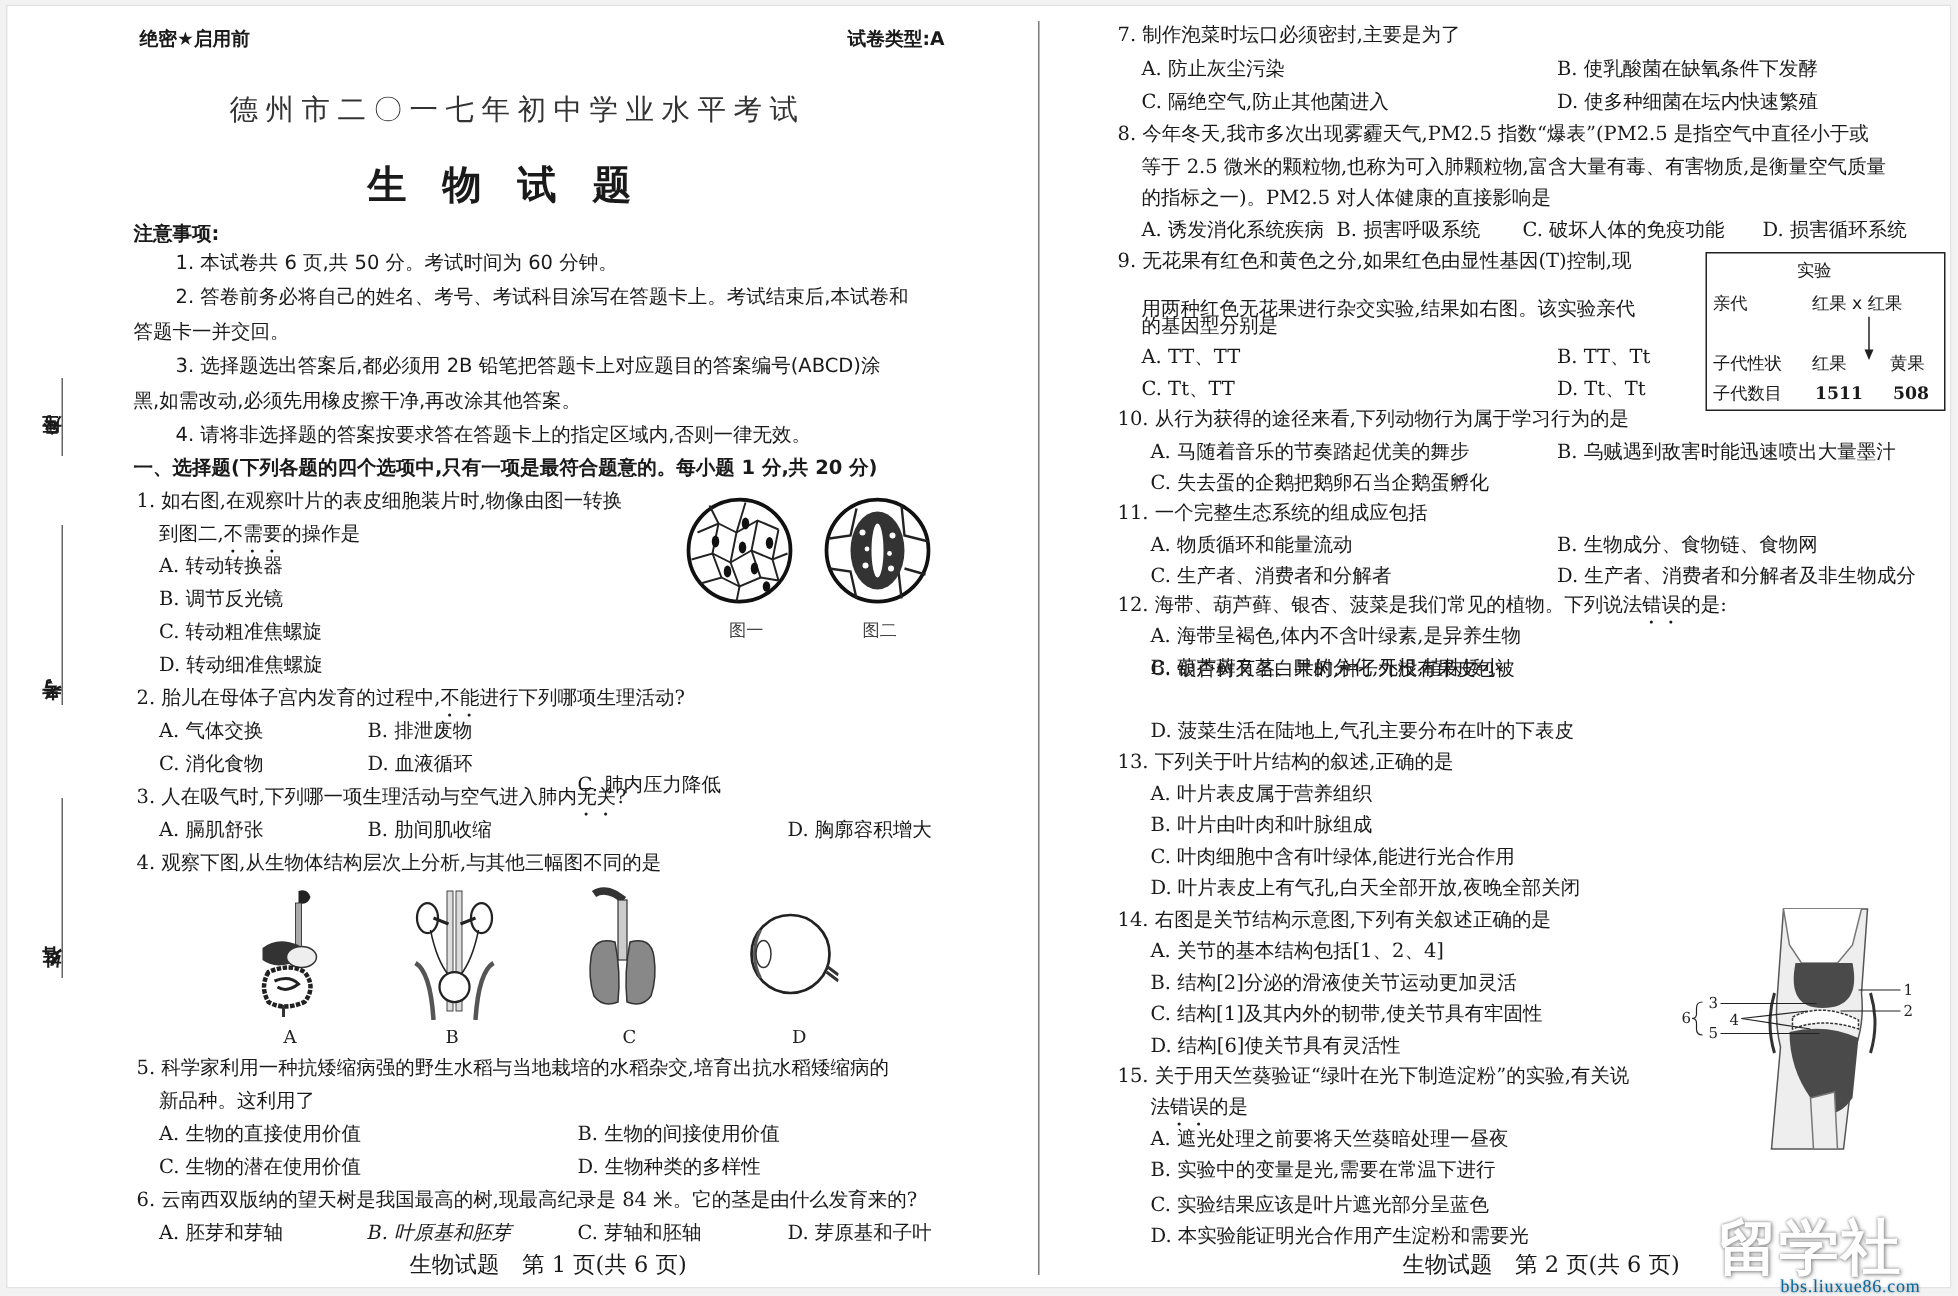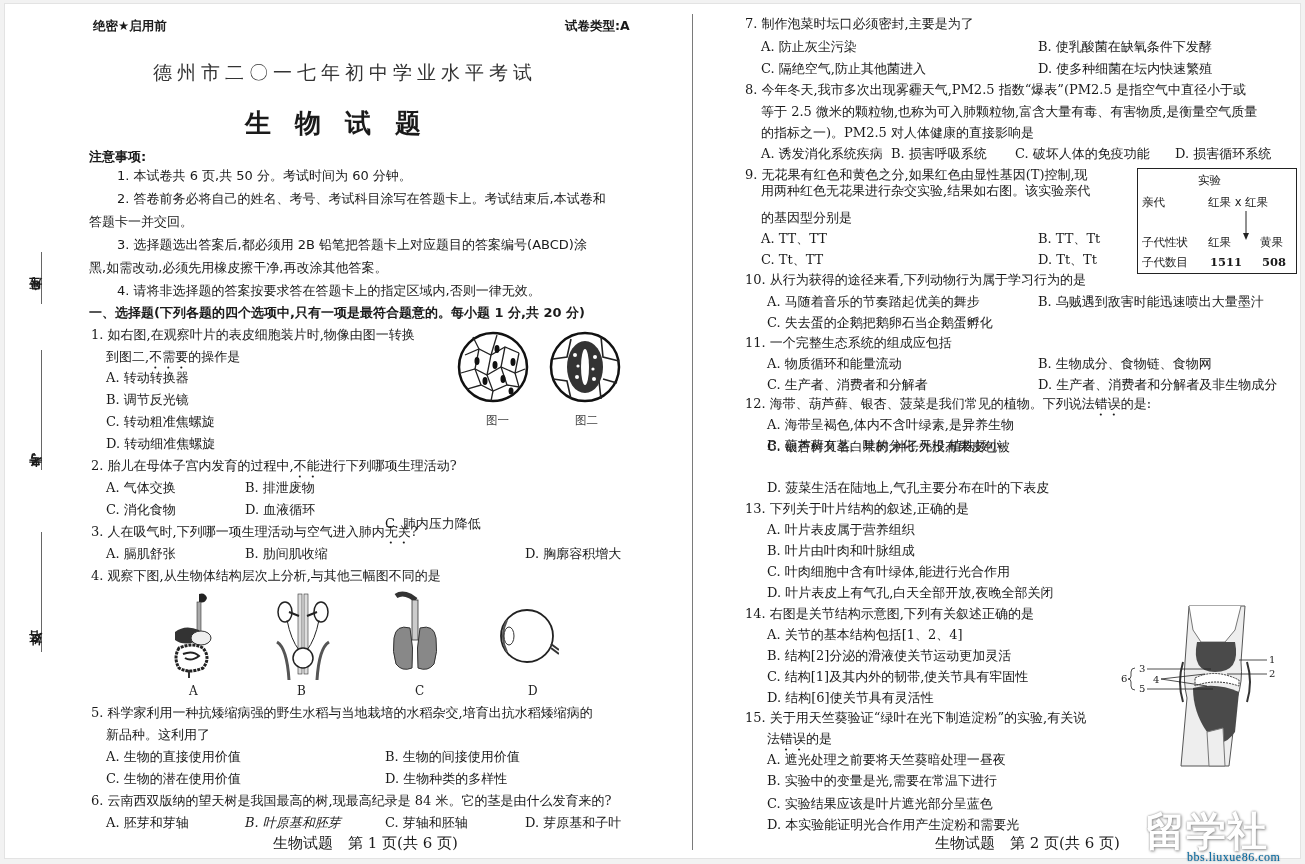--- a/index.html
+++ b/index.html
@@ -186,21 +186,21 @@
 
   <div class="abs t13" style="left:740px;top:75px;">8. 今年冬天,我市多次出现雾霾天气,PM2.5 指数“爆表”(PM2.5 是指空气中直径小于或</div>
   <div class="abs t13" style="left:756px;top:97px;">等于 2.5 微米的颗粒物,也称为可入肺颗粒物,富含大量有毒、有害物质,是衡量空气质量</div>
   <div class="abs t13" style="left:756px;top:118px;">的指标之一)。PM2.5 对人体健康的直接影响是</div>
   <div class="abs t13" style="left:756px;top:139px;">A. 诱发消化系统疾病</div>
   <div class="abs t13" style="left:886px;top:139px;">B. 损害呼吸系统</div>
   <div class="abs t13" style="left:1010px;top:139px;">C. 破坏人体的免疫功能</div>
   <div class="abs t13" style="left:1170px;top:139px;">D. 损害循环系统</div>
 
   <div class="abs t13" style="left:740px;top:160px;">9. 无花果有红色和黄色之分,如果红色由显性基因(T)控制,现</div>
-  <div class="abs t13" style="left:756px;top:176px;">用两种红色无花果进行杂交实验,结果如右图。该实验亲代</div>
+  <div class="abs t13" style="left:756px;top:192px;">用两种红色无花果进行杂交实验,结果如右图。该实验亲代</div>
   <div class="abs t13" style="left:756px;top:203px;">的基因型分别是</div>
   <div class="abs t13" style="left:756px;top:224px;">A. TT、TT</div>
   <div class="abs t13" style="left:1033px;top:224px;">B. TT、Tt</div>
   <div class="abs t13" style="left:756px;top:245px;">C. Tt、TT</div>
   <div class="abs t13" style="left:1033px;top:245px;">D. Tt、Tt</div>
 
   <div class="exp-table">
     <div class="cell" style="left:60px;top:4px;">实验</div>
     <div class="cell" style="left:4px;top:26px;">亲代</div>
     <div class="cell" style="left:70px;top:26px;">红果 x 红果</div>

